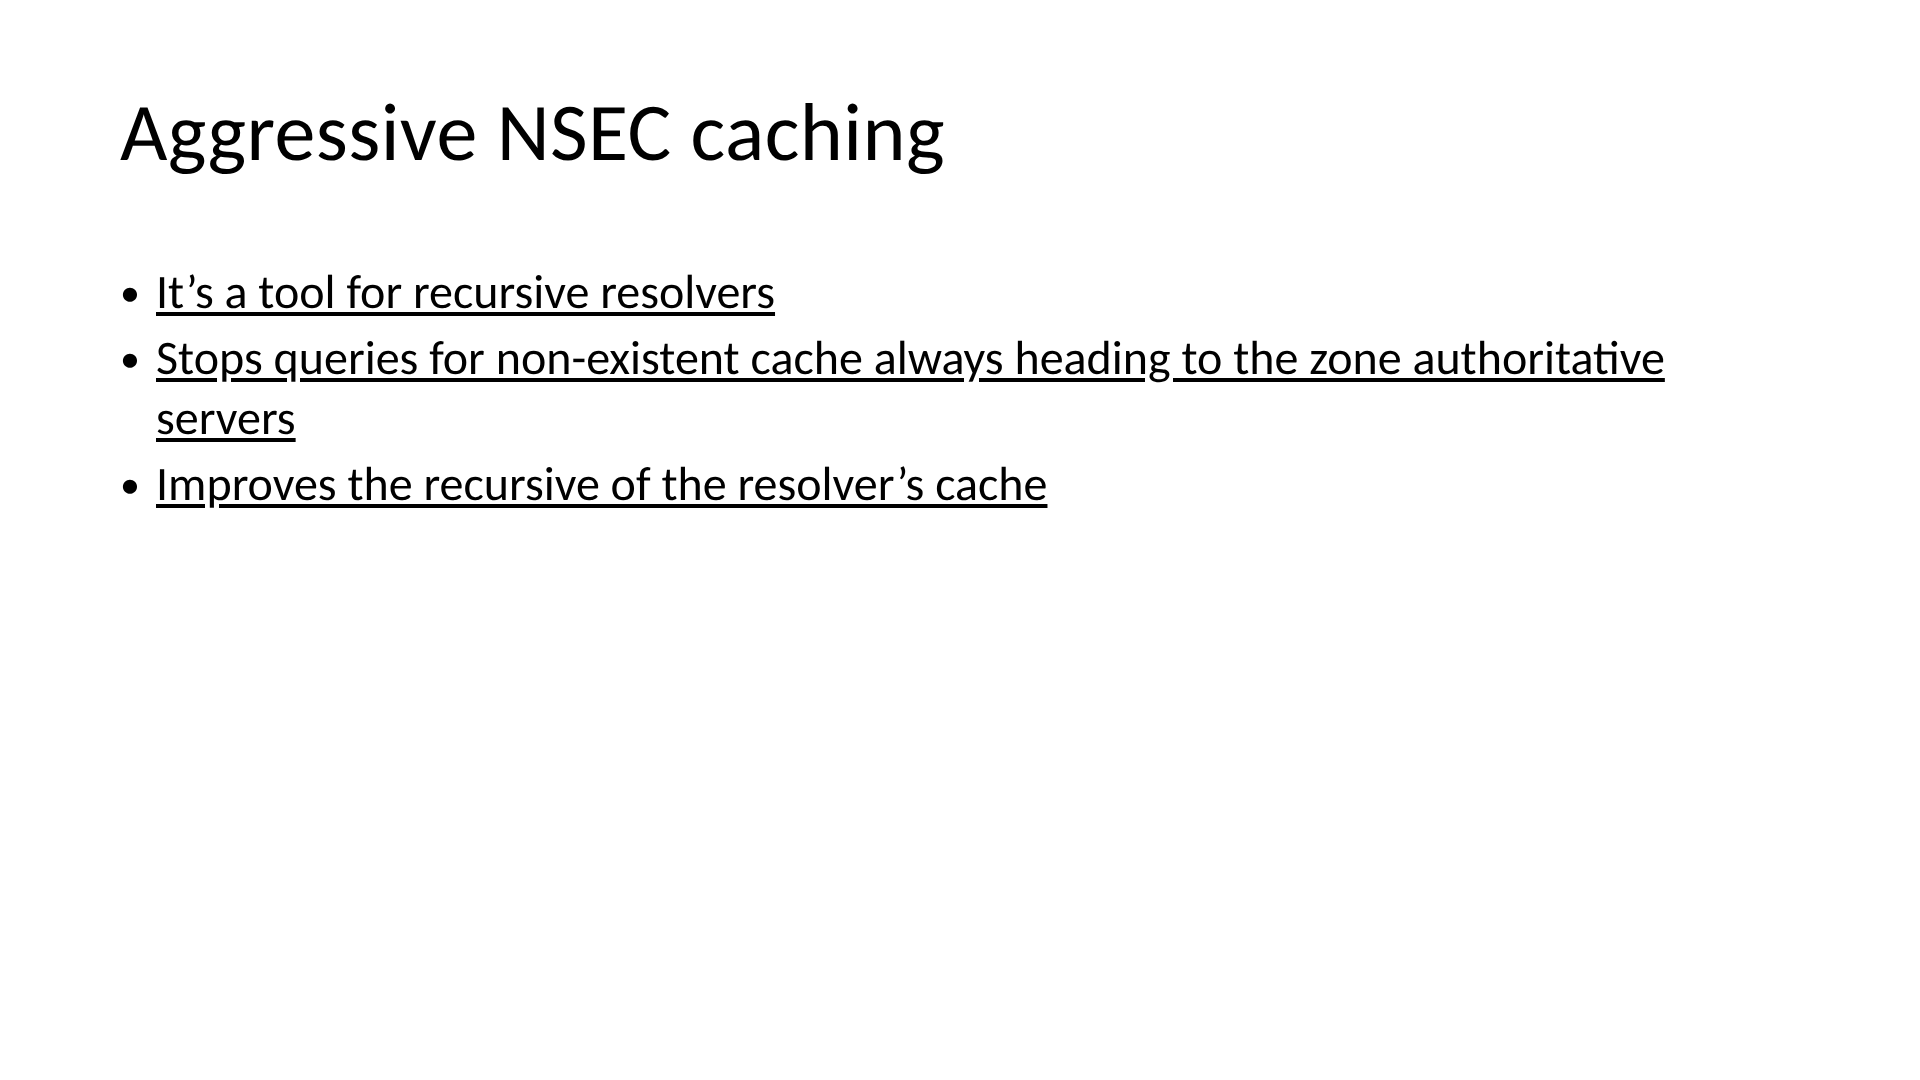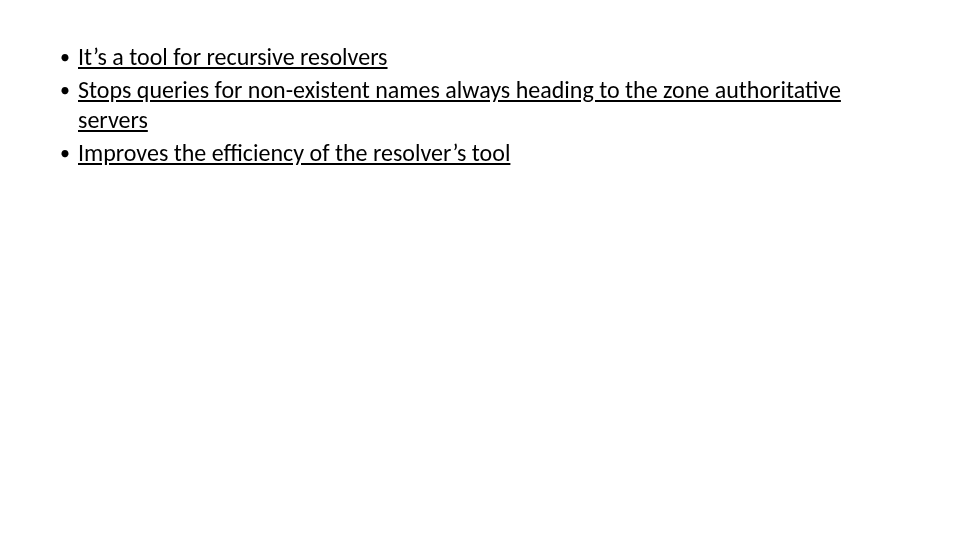--- a/index.html
+++ b/index.html
@@ -43,27 +43,28 @@
   }
   .txt {
     flex: 1;
     text-decoration: underline;
   }
 </style>
 </head>
 <body>
 
 <div class="slide">
+  <h1 class="title">Aggressive NSEC caching</h1>
   <div class="bullets">
     <div class="item">
       <span class="dot">•</span>
       <span class="txt">It’s a tool for recursive resolvers</span>
     </div>
     <div class="item">
       <span class="dot">•</span>
-      <span class="txt">Stops queries for non-existent names always heading to the zone authoritative servers</span>
+      <span class="txt">Stops queries for non-existent cache always heading to the zone authoritative servers</span>
     </div>
     <div class="item">
       <span class="dot">•</span>
-      <span class="txt">Improves the efficiency of the resolver’s tool</span>
+      <span class="txt">Improves the recursive of the resolver’s cache</span>
     </div>
   </div>
 </div>
 
 </body></html>

